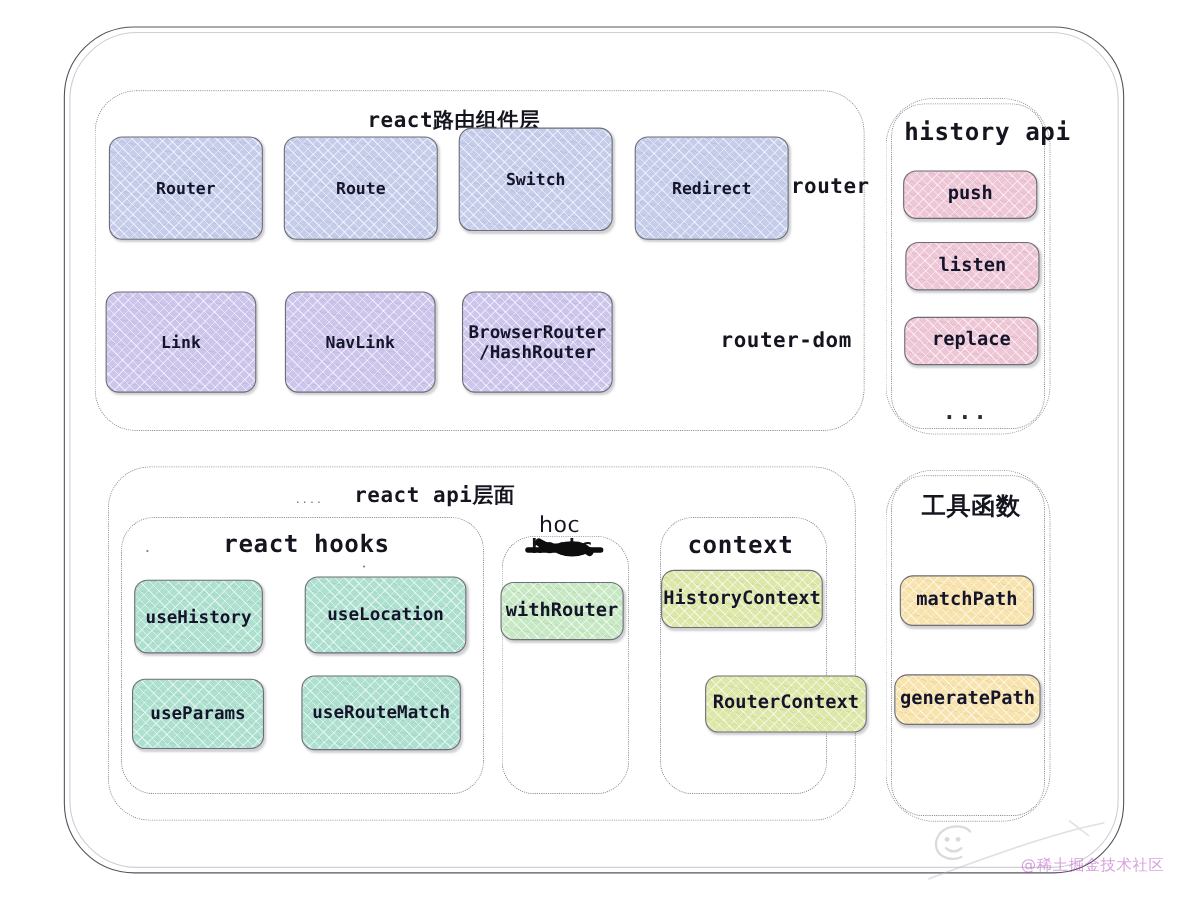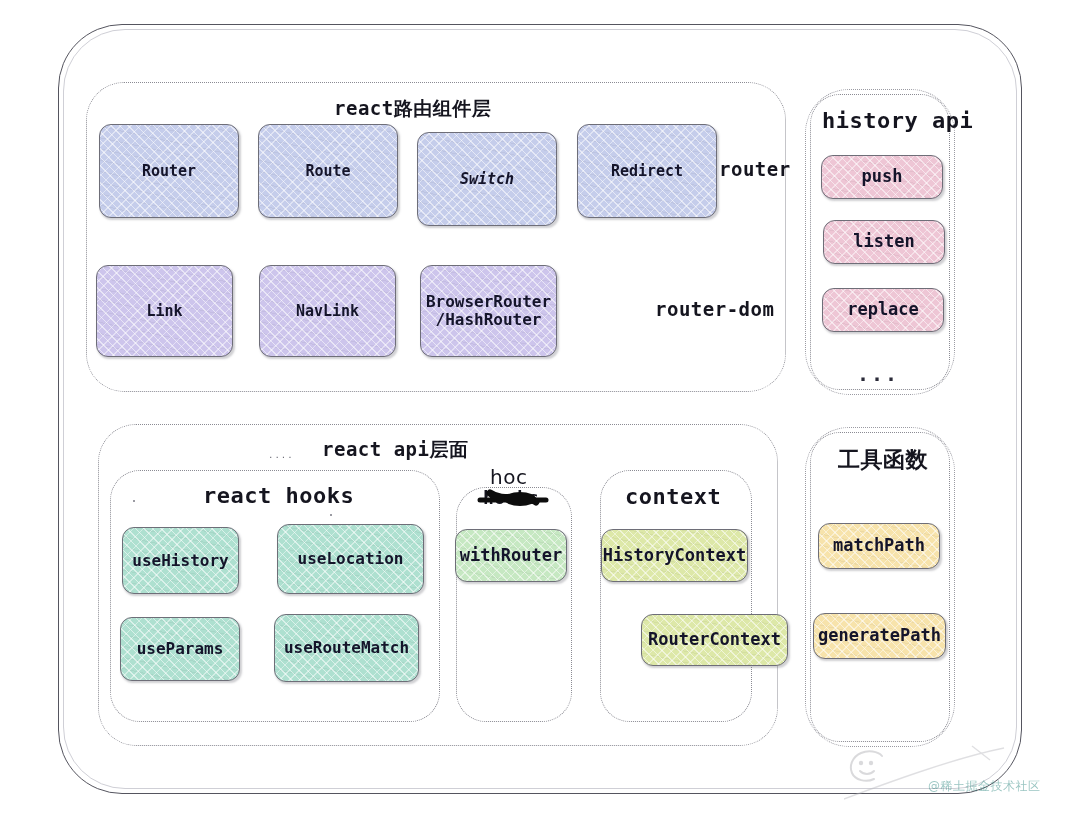--- a/index.html
+++ b/index.html
@@ -87,41 +87,41 @@
     opacity:.42;
   }
   #wm-main{
     position:absolute;left:40px;top:4px;white-space:nowrap;
     font-family:"DejaVu Sans","Liberation Sans",sans-serif;
     font-size:25px;color:#9a9aa0;letter-spacing:1px;
   }
   #wm-sub{
     position:absolute;left:84px;top:34px;white-space:nowrap;
     font-family:"DejaVu Sans","Liberation Sans",sans-serif;
-    font-size:12px;color:#0f766e;letter-spacing:.5px;
+    font-size:14px;color:#a21caf;letter-spacing:.5px;
   }
   #wm-face{position:absolute;left:4px;top:6px;}
 </style>
 </head>
 <body>
 
 <div class="abs" id="shell"></div>
 <div class="abs" id="shell-inner-shadow"></div>
 
 <div class="abs panel" id="p-route-layer" style="left:86px;top:82px;width:700px;height:310px;"></div>
 
 <div class="caption cap-lg" style="left:334px;top:96px;">react路由组件层</div>
 
 <div class="node" style="left:99px;top:124px;width:140px;height:94px;background-color:#c5cdeb;">
   <span>Router</span>
 </div>
 <div class="node" style="left:258px;top:124px;width:140px;height:94px;background-color:#c5cdeb;">
   <span>Route</span>
 </div>
-<div class="node" style="left:417px;top:132px;width:140px;height:94px;background-color:#c5cdeb;font-style:italic;">
+<div class="node" style="left:417px;top:116px;width:140px;height:94px;background-color:#c5cdeb;">
   <span>Switch</span>
 </div>
 <div class="node" style="left:577px;top:124px;width:140px;height:94px;background-color:#c5cdeb;">
   <span>Redirect</span>
 </div>
 <div class="sidelabel" style="left:719px;top:158px;">router</div>
 
 <div class="node" style="left:96px;top:265px;width:137px;height:92px;background-color:#cdc5ec;">
   <span>Link</span>
 </div>
@@ -182,21 +182,21 @@
   <ellipse cx="44" cy="15" rx="16" ry="7" fill="#0d0d0d"></ellipse>
 </svg>
 
 <div class="node overflow" style="left:455px;top:529px;width:112px;height:53px;background-color:#c6e8c2;font-size:17px;">
   <span>withRouter</span>
 </div>
 
 <div class="abs panel tight" id="p-context" style="left:600px;top:470px;width:152px;height:252px;"></div>
 <div class="caption cap-md" style="left:625px;top:484px;">context</div>
 
-<div class="node overflow" style="left:601px;top:529px;width:147px;height:53px;background-color:#dde8a8;font-size:17px;">
+<div class="node overflow" style="left:601px;top:518px;width:147px;height:53px;background-color:#dde8a8;font-size:17px;">
   <span>HistoryContext</span>
 </div>
 <div class="node overflow" style="left:601px;top:614px;width:147px;height:52px;background-color:#dde8a8;font-size:17px;margin-left:40px;">
   <span>RouterContext</span>
 </div>
 
 <div class="abs panel tight double" id="p-utils" style="left:810px;top:432px;width:140px;height:310px;"></div>
 <div class="caption cap-md" style="left:838px;top:445px;font-family:'DejaVu Sans','Liberation Sans',sans-serif;">工具函数</div>
 
 <div class="node" style="left:818px;top:523px;width:122px;height:46px;background-color:#f7e3ab;font-size:17px;">

